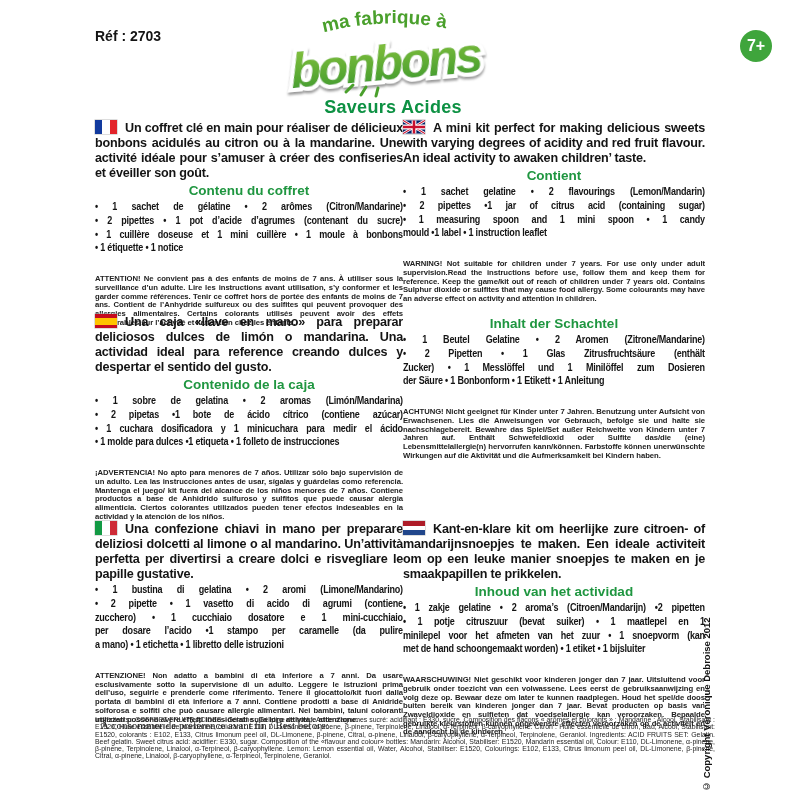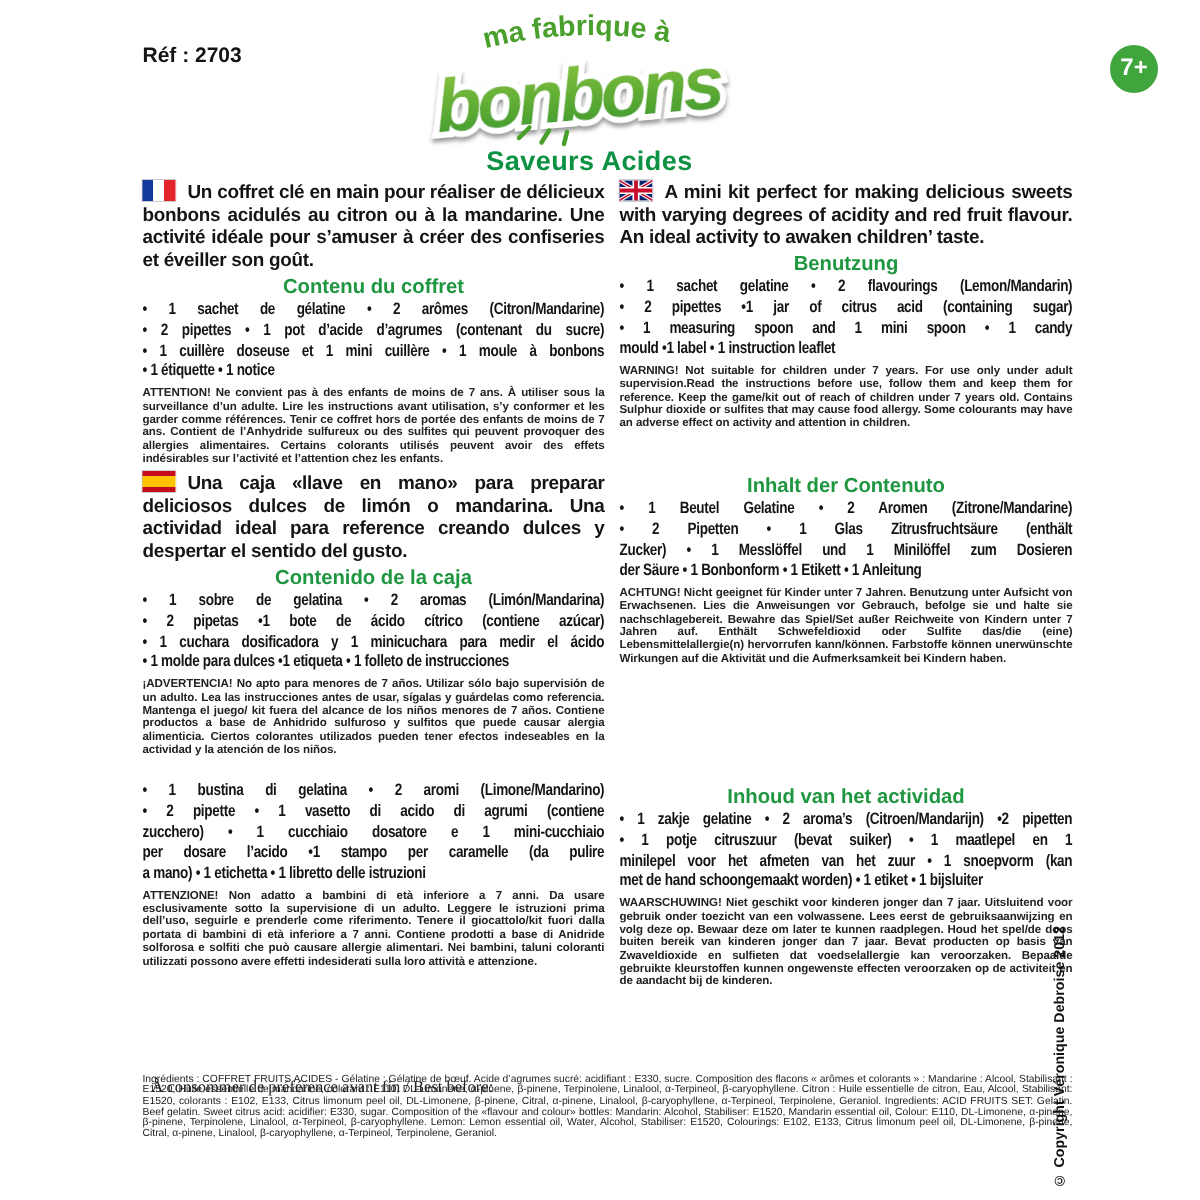--- a/index.html
+++ b/index.html
@@ -8,40 +8,40 @@
 
   
   .ref{position:absolute;left:95px;top:28px;font-size:14px;font-weight:bold;}
   .logo{position:absolute;left:0;right:30px;top:0;text-align:center;}
   .age-badge{position:absolute;right:28px;top:30px;width:32px;height:32px;border-radius:50%;
     background:#3fa53c;color:#fff;font-weight:bold;font-size:16px;line-height:32px;text-align:center;}
   .title{position:absolute;left:16px;right:30px;top:97px;text-align:center;color:#0d9143;
     font-size:18px;font-weight:bold;letter-spacing:.3px;}
 
   
-  .row{position:absolute;left:95px;width:620px;display:grid;grid-template-columns:308px 302px;column-gap:10px;}
+  .row{position:absolute;left:95px;width:620px;display:grid;grid-template-columns:308px 302px;}
   .row1{top:120px;} .row2{top:314px;} .row3{top:521px;}
 
   .intro{margin:0 0 1px 0;font-size:12.6px;font-weight:bold;line-height:15px;
     text-align:justify;letter-spacing:-0.2px;}
   .flag{display:inline-block;width:22px;height:14px;margin-right:8px;vertical-align:-2px;
     box-shadow:0 0 0 .5px #bbb;}
   .flag svg{display:block;}
   .flag-fr{background:linear-gradient(90deg,#123a9e 0 33.3%,#fff 33.3% 66.6%,#e3242b 66.6% 100%);}
   .flag-es{background:linear-gradient(180deg,#c60b1e 0 25%,#ffc400 25% 75%,#c60b1e 75% 100%);}
   .flag-it{background:linear-gradient(90deg,#129a44 0 33.3%,#fff 33.3% 66.6%,#ce2b37 66.6% 100%);}
   .flag-de{background:linear-gradient(180deg,#151515 0 33.3%,#dd0000 33.3% 66.6%,#ffce00 66.6% 100%);}
   .flag-nl{background:linear-gradient(180deg,#ae1c28 0 33.3%,#fff 33.3% 66.6%,#21468b 66.6% 100%);}
 
   .cheading{margin:2px 0 2px 0;text-align:center;color:#1f9640;font-size:13.5px;font-weight:bold;}
   .clines{font-size:11px;font-weight:bold;line-height:13.8px;letter-spacing:-0.25px;
     transform:scaleX(0.82);transform-origin:0 0;width:121.9%;}
   .cl{text-align:justify;}
   .clines .cl:not(:last-child){text-align-last:justify;}
-  .warning{margin:3px 0 0 0;font-size:7.7px;font-weight:bold;line-height:8.7px;
+  .warning{margin:20px 0 0 0;font-size:7.7px;font-weight:bold;line-height:8.7px;
     text-align:justify;letter-spacing:-0.05px;color:#222;}
 
   
   .ingredients{position:absolute;left:95px;top:716px;width:620px;font-size:6.9px;
     line-height:7.3px;text-align:justify;color:#222;}
   .best-before{position:absolute;left:101px;top:719px;font-size:11px;color:#222;font-family:Liberation Serif, serif;}
   .copyright{position:absolute;left:701px;top:556px;height:236px;writing-mode:vertical-rl;
     transform:rotate(180deg);font-size:9.5px;font-weight:bold;white-space:nowrap;color:#111;}
 </style>
 </head>
@@ -97,21 +97,21 @@
     <section>
       <p class="intro">
         <span class="flag"><svg width="22" height="14" viewBox="0 0 60 36">
           <rect width="60" height="36" fill="#012169"></rect>
           <path d="M0,0 L60,36 M60,0 L0,36" stroke="#fff" stroke-width="7"></path>
           <path d="M0,0 L60,36 M60,0 L0,36" stroke="#C8102E" stroke-width="3"></path>
           <path d="M30,0 V36 M0,18 H60" stroke="#fff" stroke-width="13"></path>
           <path d="M30,0 V36 M0,18 H60" stroke="#C8102E" stroke-width="7"></path>
         </svg></span><span>A mini kit perfect for making delicious sweets with varying degrees of acidity and red fruit flavour. An ideal activity to awaken children’ taste.</span>
       </p>
-      <h3 class="cheading">Benutzung</h3>
+      <h3 class="cheading">Contient</h3>
       <div class="clines">
         <div class="cl">• 1 sachet gelatine • 2 flavourings (Lemon/Mandarin)</div>
         <div class="cl">• 2 pipettes •1 jar of citrus acid (containing sugar)</div>
         <div class="cl">• 1 measuring spoon and 1 mini spoon • 1 candy</div>
         <div class="cl">mould •1 label • 1 instruction leaflet</div>
 
       </div>
       <p class="warning">WARNING! Not suitable for children under 7 years. For use only under adult supervision.Read the instructions before use, follow them and keep them for reference. Keep the game/kit out of reach of children under 7 years old. Contains Sulphur dioxide or sulfites that may cause food allergy. Some colourants may have an adverse effect on activity and attention in children.</p>
     </section>
   </div>
@@ -126,45 +126,51 @@
         <div class="cl">• 1 sobre de gelatina • 2 aromas (Limón/Mandarina)</div>
         <div class="cl">• 2 pipetas •1 bote de ácido cítrico (contiene azúcar)</div>
         <div class="cl">• 1 cuchara dosificadora y 1 minicuchara para medir el ácido</div>
         <div class="cl">• 1 molde para dulces •1 etiqueta • 1 folleto de instrucciones</div>
 
       </div>
       <p class="warning">¡ADVERTENCIA! No apto para menores de 7 años. Utilizar sólo bajo supervisión de un adulto. Lea las instrucciones antes de usar, sígalas y guárdelas como referencia. Mantenga el juego/ kit fuera del alcance de los niños menores de 7 años. Contiene productos a base de Anhidrido sulfuroso y sulfitos que puede causar alergia alimenticia. Ciertos colorantes utilizados pueden tener efectos indeseables en la actividad y la atención de los niños.</p>
     </section>
 
     <section>
-      <h3 class="cheading">Inhalt der Contenuto</h3>
+      <h3 class="cheading">Inhalt der Schachtel</h3>
       <div class="clines">
         <div class="cl">• 1 Beutel Gelatine • 2 Aromen (Zitrone/Mandarine)</div>
         <div class="cl">• 2 Pipetten • 1 Glas Zitrusfruchtsäure (enthält</div>
         <div class="cl">Zucker) • 1 Messlöffel und 1 Minilöffel zum Dosieren</div>
         <div class="cl">der Säure • 1 Bonbonform • 1 Etikett • 1 Anleitung</div>
 
       </div>
       <p class="warning">ACHTUNG! Nicht geeignet für Kinder unter 7 Jahren. Benutzung unter Aufsicht von Erwachsenen. Lies die Anweisungen vor Gebrauch, befolge sie und halte sie nachschlagebereit. Bewahre das Spiel/Set außer Reichweite von Kindern unter 7 Jahren auf. Enthält Schwefeldioxid oder Sulfite das/die (eine) Lebensmittelallergie(n) hervorrufen kann/können. Farbstoffe können unerwünschte Wirkungen auf die Aktivität und die Aufmerksamkeit bei Kindern haben.</p>
     </section>
   </div>
 
   <div class="row row3">
     <section>
+      <p class="intro">
+        <span class="flag flag-it"></span><span>Una confezione chiavi in mano per preparare deliziosi dolcetti al limone o al mandarino. Un’attività perfetta per divertirsi a creare dolci e risvegliare le papille gustative.</span>
+      </p>
       <div class="clines">
         <div class="cl">• 1 bustina di gelatina • 2 aromi (Limone/Mandarino)</div>
         <div class="cl">• 2 pipette • 1 vasetto di acido di agrumi (contiene</div>
         <div class="cl">zucchero) • 1 cucchiaio dosatore e 1 mini-cucchiaio</div>
         <div class="cl">per dosare l’acido •1 stampo per caramelle (da pulire</div>
         <div class="cl">a mano) • 1 etichetta • 1 libretto delle istruzioni</div>
       </div>
       <p class="warning">ATTENZIONE! Non adatto a bambini di età inferiore a 7 anni. Da usare esclusivamente sotto la supervisione di un adulto. Leggere le istruzioni prima dell’uso, seguirle e prenderle come riferimento. Tenere il giocattolo/kit fuori dalla portata di bambini di età inferiore a 7 anni. Contiene prodotti a base di Anidride solforosa e solfiti che può causare allergie alimentari. Nei bambini, taluni coloranti utilizzati possono avere effetti indesiderati sulla loro attività e attenzione.</p>
     </section>
 
     <section>
+      <p class="intro">
+        <span class="flag flag-nl"></span><span>Kant-en-klare kit om heerlijke zure citroen- of mandarijnsnoepjes te maken. Een ideale activiteit om op een leuke manier snoepjes te maken en je smaakpapillen te prikkelen.</span>
+      </p>
       <h3 class="cheading">Inhoud van het actividad</h3>
       <div class="clines">
         <div class="cl">• 1 zakje gelatine • 2 aroma’s (Citroen/Mandarijn) •2 pipetten</div>
         <div class="cl">• 1 potje citruszuur (bevat suiker) • 1 maatlepel en 1</div>
         <div class="cl">minilepel voor het afmeten van het zuur • 1 snoepvorm (kan</div>
         <div class="cl">met de hand schoongemaakt worden) • 1 etiket • 1 bijsluiter</div>
 
       </div>
       <p class="warning">WAARSCHUWING! Niet geschikt voor kinderen jonger dan 7 jaar. Uitsluitend voor gebruik onder toezicht van een volwassene. Lees eerst de gebruiksaanwijzing en volg deze op. Bewaar deze om later te kunnen raadplegen. Houd het spel/de doos buiten bereik van kinderen jonger dan 7 jaar. Bevat producten op basis van Zwaveldioxide en sulfieten dat voedselallergie kan veroorzaken. Bepaalde gebruikte kleurstoffen kunnen ongewenste effecten veroorzaken op de activiteit en de aandacht bij de kinderen.</p>
     </section>

